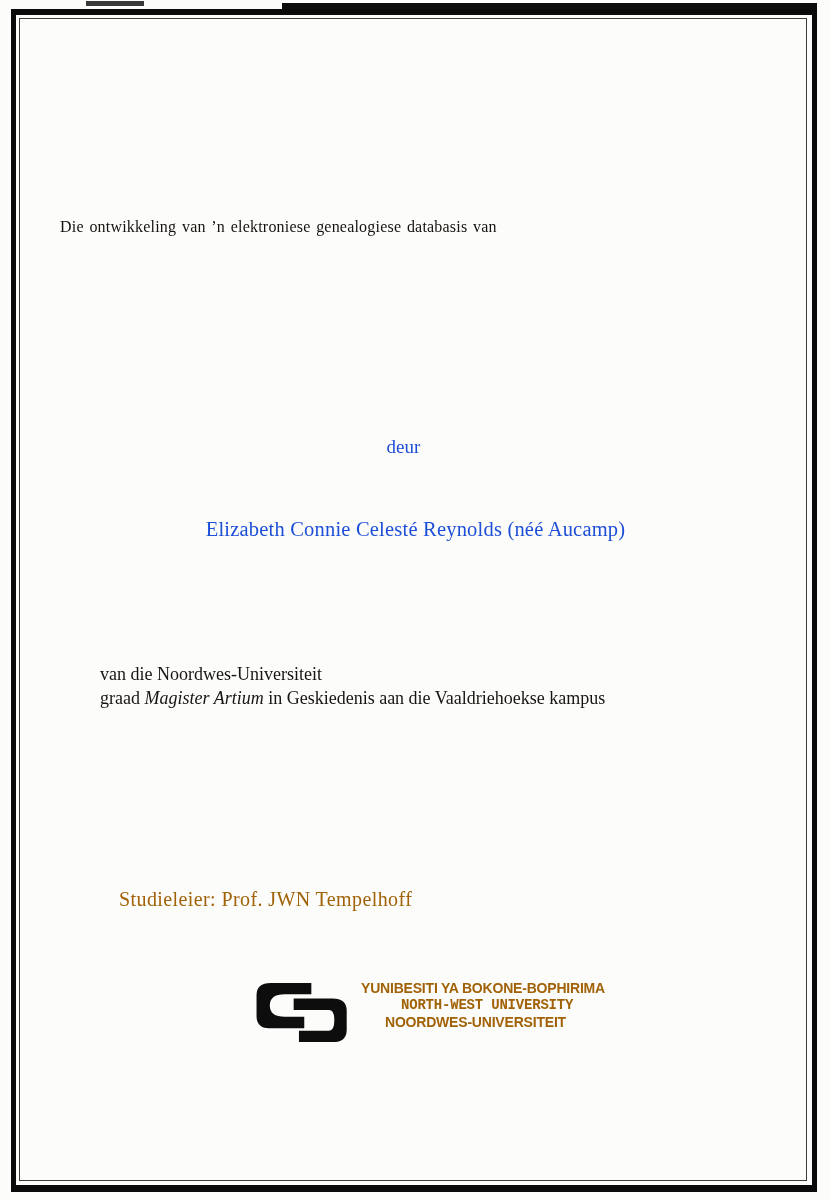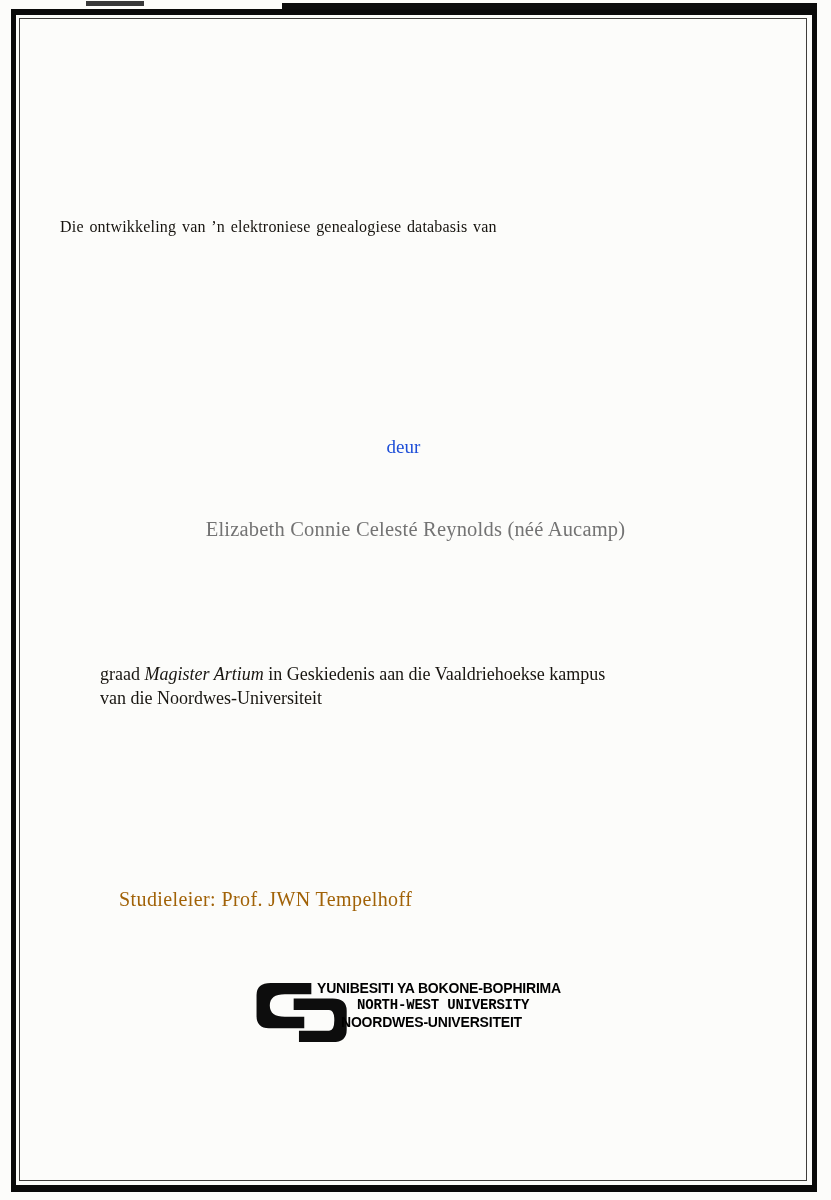--- a/index.html
+++ b/index.html
@@ -44,21 +44,21 @@
   }
 
   
   .byline {
     position: absolute; top: 436px; left: 0; right: 24px;
     text-align: center; font-size: 19px; color: #1d4ed8;
   }
   .author {
     position: absolute; top: 518px; left: 0; right: 0;
     text-align: center; font-size: 20.5px; letter-spacing: .2px;
-    color: #737373;
+    color: #1d4ed8;
   }
 
   
   .statement {
     position: absolute; top: 663px; left: 100px; width: 626px;
     font-size: 18px; line-height: 23.5px; color: #181510;
   }
   .statement .justified {
     text-align: justify;
     text-align-last: justify;
@@ -74,21 +74,21 @@
 
   
   .logo {
     position: absolute; top: 974px; left: 253px; width: 330px; height: 80px;
   }
   .logo-mark { position: absolute; top: 2px; left: 0; width: 99px; height: 73px; }
   .logo-text-line {
     position: absolute;
     font-family: "Liberation Sans", "DejaVu Sans", sans-serif;
     font-weight: 700; font-size: 14px; line-height: 15px;
-    letter-spacing: -0.2px; white-space: nowrap; color: #000000;
+    letter-spacing: -0.2px; white-space: nowrap; color: #a16207; margin-left: 44px;
   }
   .logo-line1 { top: 7px;  left: 64px; }
   .logo-line2 { top: 24px; left: 104px; font-family: Liberation Mono, monospace; }
   .logo-line3 { top: 41px; left: 88px; }
 </style>
 </head>
 <body>
 
 <div class="page">
 
@@ -99,22 +99,22 @@
 
   <div class="title-block">
     <div>Die ontwikkeling van ’n elektroniese genealogiese databasis van</div>
   </div>
 
   <div class="byline">deur</div>
 
   <div class="author">Elizabeth Connie Celesté Reynolds (néé Aucamp)</div>
 
   <div class="statement">
+    <div>van die Noordwes-Universiteit</div>
     <div><span>graad </span><i>Magister Artium</i><span> in Geskiedenis aan die Vaaldriehoekse kampus</span></div>
-    <div>van die Noordwes-Universiteit</div>
   </div>
 
   <div class="supervisor-block">
     <div>Studieleier: Prof. JWN Tempelhoff</div>
   </div>
 
   <div class="logo">
     <svg class="logo-mark" viewBox="0 0 112 84" preserveAspectRatio="none" xmlns="http://www.w3.org/2000/svg">
       <path fill="#0d0d0d" d="M 66 8 H 20 Q 4 8 4 22 V 46 Q 4 60 18 60 H 58 V 47 H 36 Q 19 47 19 34 Q 19 21 36 21 H 66 Z"></path>
       <path fill="#0d0d0d" d="M 46 26 H 90 Q 106 26 106 40 V 62 Q 106 76 90 76 H 52 V 63 H 86 Q 92 63 92 51 Q 92 39 86 39 H 46 Z"></path>

